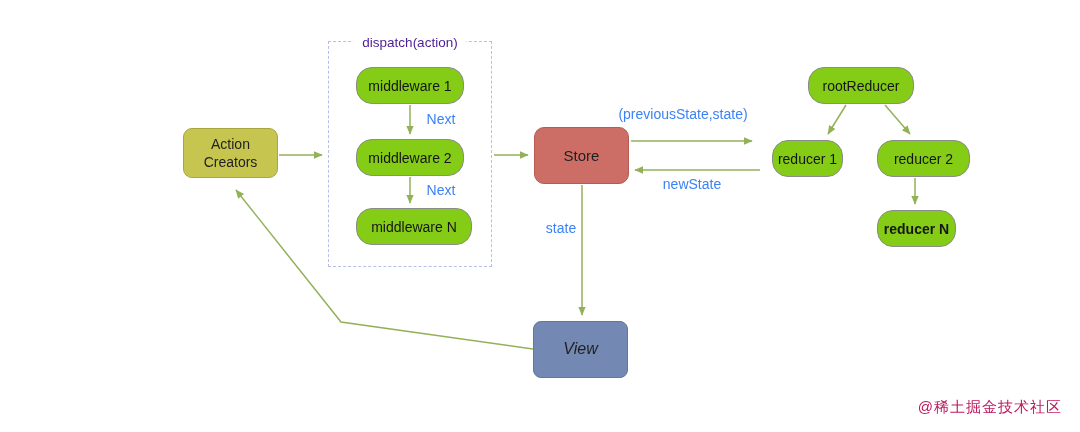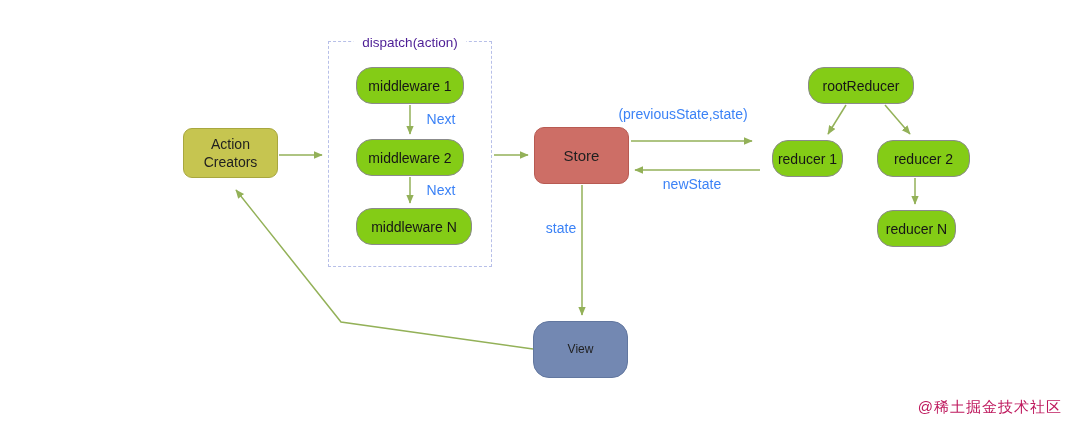--- a/index.html
+++ b/index.html
@@ -18,21 +18,21 @@
     display:flex;align-items:center;justify-content:center;
     text-align:center;
     font-size:14px;color:#1f1f1f;
     border-radius:9px;
     white-space:pre-line;
     line-height:1.3;
     box-sizing:border-box;
   }
   .node-yellow{background:#c6c550;border:1px solid #a8a73f;}
   .node-red{background:#cd6e66;border:1px solid #b85a52;font-size:15px;border-radius:10px;}
-  .node-blue{background:#7388b2;border:1px solid #62779f;font-size:12px;border-radius:16px;}
+  .node-blue{background:#7388b2;border:1px solid #62779f;font-size:16px;border-radius:8px;font-style:italic;}
 
   
   .box{
     position:absolute;
     display:flex;align-items:center;justify-content:center;
     background:#84cc16;border:1px solid #8b8b8b;border-radius:16px;
     font-size:14px;color:#161616;
     box-sizing:border-box;
   }
 
@@ -107,19 +107,19 @@
 
   <div class="node node-red" style="left:534px;top:127px;width:95px;height:57px;">Store</div>
 
   <span class="edge-label" style="left:683px;top:114px;">(previousState,state)</span>
   <span class="edge-label" style="left:692px;top:184px;">newState</span>
   <span class="edge-label" style="left:561px;top:228px;">state</span>
 
   <div class="box" style="left:808px;top:67px;width:106px;height:37px;">rootReducer</div>
   <div class="box" style="left:772px;top:140px;width:71px;height:37px;">reducer 1</div>
   <div class="box" style="left:877px;top:140px;width:93px;height:37px;text-align:center;">reducer 2</div>
-  <div class="box" style="left:877px;top:210px;width:79px;height:37px;">reducer N</div>
+  <div class="box" style="left:877px;top:210px;width:79px;height:37px;font-weight:bold;">reducer N</div>
 
   <div class="node node-blue" style="left:533px;top:321px;width:95px;height:57px;">View</div>
 
   <div class="watermark">@稀土掘金技术社区</div>
 
 </div>
 
 </body></html>

